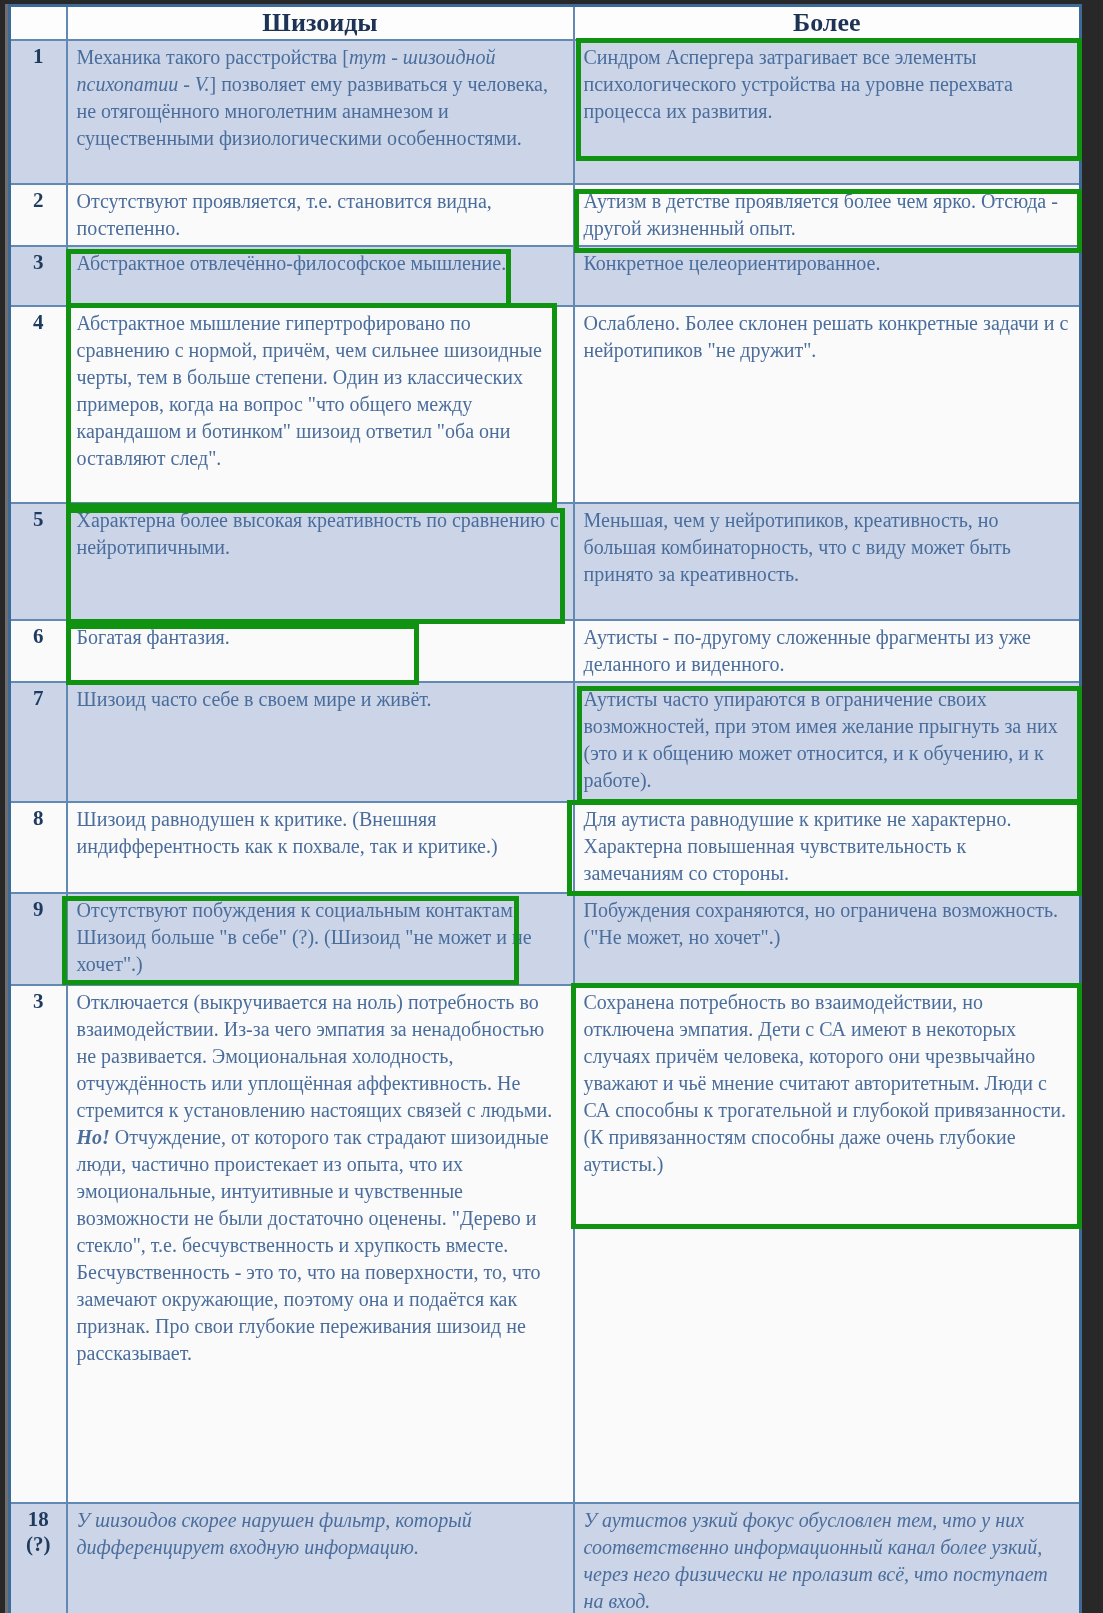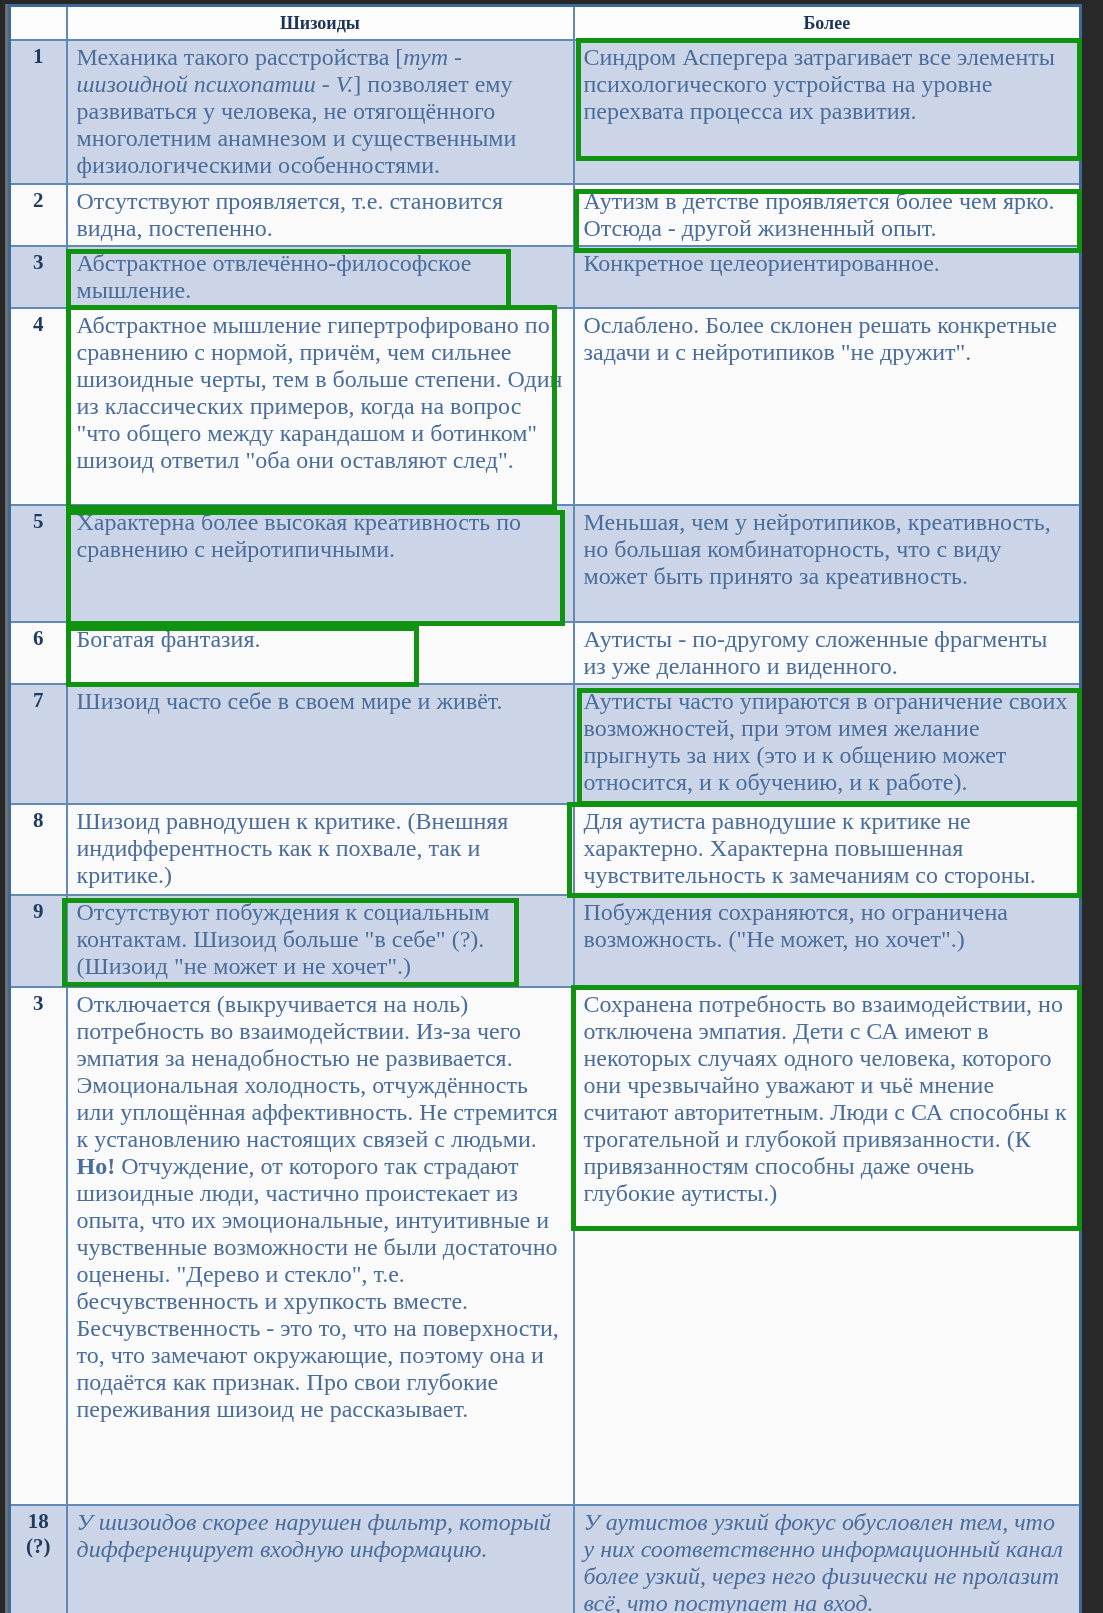--- a/index.html
+++ b/index.html
@@ -27,44 +27,44 @@
   th,td{
     border:2px solid #6189b4;
     vertical-align:top;
     overflow:visible;
   }
   thead th{
     height:30px;
     vertical-align:middle;
     text-align:center;
     font-weight:bold;
-    font-size:18px;
+    font-size:26px;
     color:#1c3356;
     background:#fdfdfd;
     padding:1px 4px;
   }
   td.num{
     text-align:center;
     font-weight:bold;
     font-size:21px;
     color:#1e3a5e;
     padding:3px 2px 2px 2px;
     background:inherit;
   }
   td.cell{
     position:relative;
     padding:3px 9px 3px 9px;
-    font-size:24px;
+    font-size:20px;
     line-height:27px;
     color:#4a6d9c;
     background:inherit;
   }
   .txt{position:relative;z-index:1;}
   .it{font-style:italic;}
-  .bi{font-weight:bold;}
+  .bi{font-style:italic;font-weight:bold;}
   tbody tr{background:#fafafa;}
   tbody tr:nth-child(odd){background:#cbd5e7;}
   
   tbody tr:nth-child(1){height:144px;}
   tbody tr:nth-child(2){height:61px;}
   tbody tr:nth-child(3){height:60px;}
   tbody tr:nth-child(4){height:197px;}
   tbody tr:nth-child(5){height:117px;}
   tbody tr:nth-child(6){height:60px;}
   tbody tr:nth-child(7){height:120px;}
@@ -217,21 +217,21 @@
           </td>
         </tr>
         <tr>
           <td class="num">
             <div>3</div>
           </td>
           <td class="cell">
             <div class="txt"><span>Отключается (выкручивается на ноль) потребность во взаимодействии. Из-за чего эмпатия за ненадобностью не развивается. Эмоциональная холодность, отчуждённость или уплощённая аффективность. Не стремится к установлению настоящих связей с людьми.</span><br><span class="bi">Но!</span><span> Отчуждение, от которого так страдают шизоидные люди, частично проистекает из опыта, что их эмоциональные, интуитивные и чувственные возможности не были достаточно оценены. "Дерево и стекло", т.е. бесчувственность и хрупкость вместе. Бесчувственность - это то, что на поверхности, то, что замечают окружающие, поэтому она и подаётся как признак. Про свои глубокие переживания шизоид не рассказывает.</span></div>
           </td>
           <td class="cell">
-            <div class="txt"><span>Сохранена потребность во взаимодействии, но отключена эмпатия. Дети с СА имеют в некоторых случаях одного человека, которого они чрезвычайно уважают и чьё мнение считают авторитетным. Люди с СА способны к трогательной и глубокой привязанности. (К привязанностям способны даже очень глубокие аутисты.)</span></div>
+            <div class="txt"><span>Сохранена потребность во взаимодействии, но отключена эмпатия. Дети с СА имеют в некоторых случаях причём человека, которого они чрезвычайно уважают и чьё мнение считают авторитетным. Люди с СА способны к трогательной и глубокой привязанности. (К привязанностям способны даже очень глубокие аутисты.)</span></div>
             <div class="hl hl-r10-right"></div>
           </td>
         </tr>
         <tr>
           <td class="num">
             <div>18</div>
             <div>(?)</div>
           </td>
           <td class="cell">
             <div class="txt it"><span>У шизоидов скорее нарушен фильтр, который дифференцирует входную информацию.</span></div>

